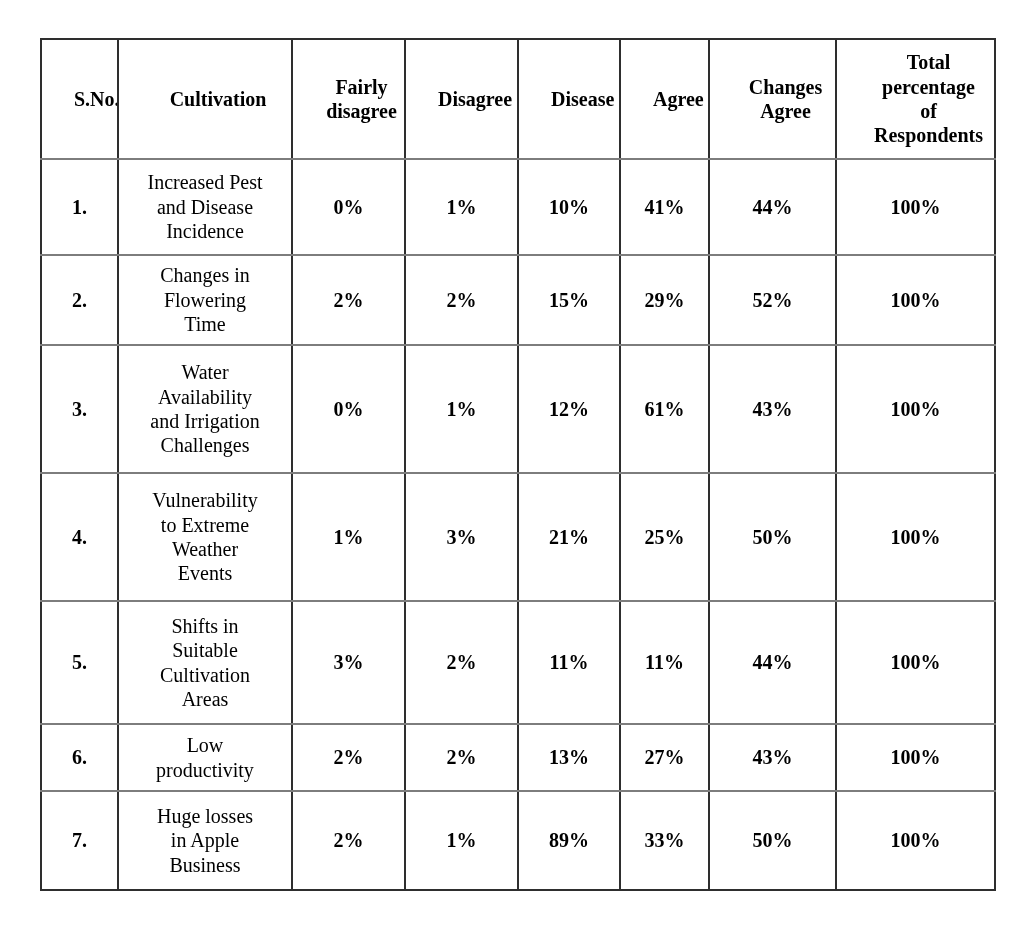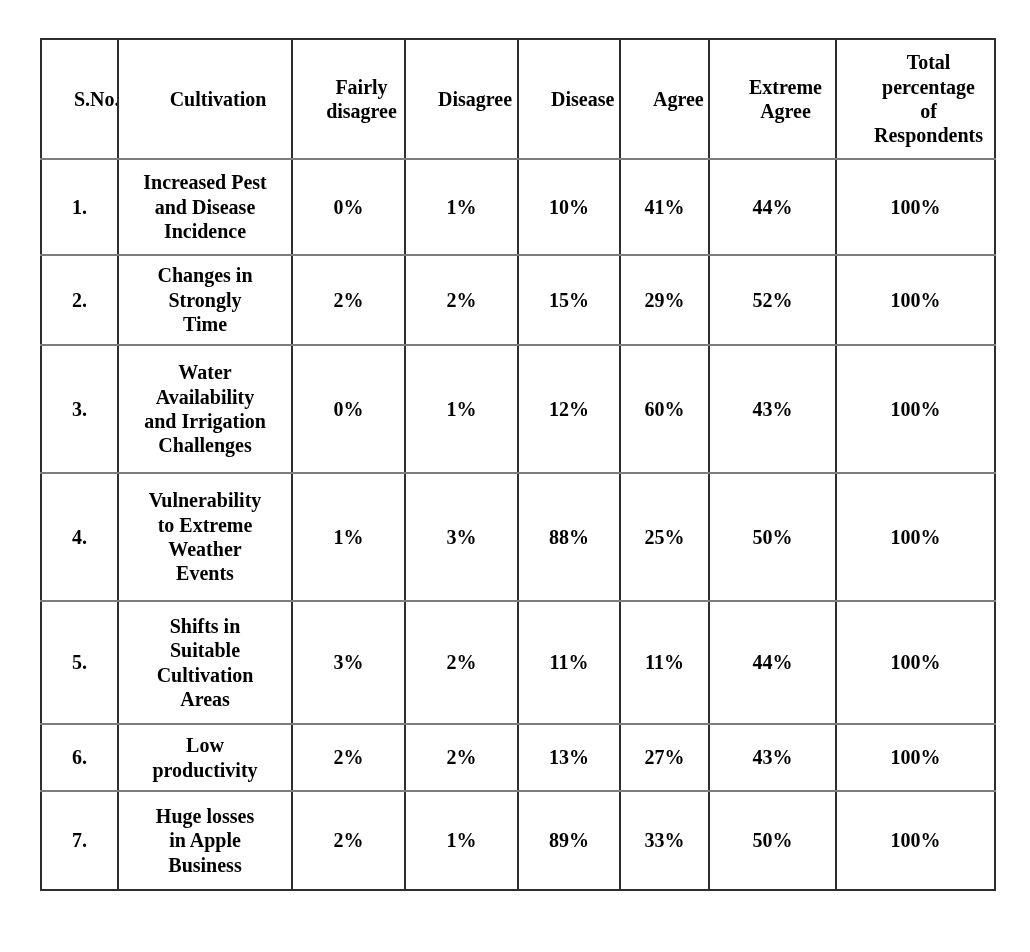--- a/index.html
+++ b/index.html
@@ -43,21 +43,21 @@
     border-bottom-color: #2e2e2e;
   }
   table.survey th {
     font-weight: bold;
     padding-left: 32px;
   }
   td.sno, td.val {
     font-weight: bold;
   }
   td.constraint {
-    font-weight: bold;
+    font-weight: normal;
     margin-left: 48px;
   }
   thead tr        { height: 120px; }
   tbody tr:nth-child(1) { height: 96px; }
   tbody tr:nth-child(2) { height: 90px; }
   tbody tr:nth-child(3) { height: 128px; }
   tbody tr:nth-child(4) { height: 128px; }
   tbody tr:nth-child(5) { height: 123px; }
   tbody tr:nth-child(6) { height: 67px; }
   tbody tr:nth-child(7) { height: 99px; }
@@ -87,21 +87,21 @@
     </colgroup>
     <thead>
       <tr>
         <th>S.No.</th>
         <th>Cultivation</th>
         <th>Fairly
 disagree</th>
         <th>Disagree</th>
         <th>Disease</th>
         <th>Agree</th>
-        <th>Extreme
+        <th>Changes
 Agree</th>
         <th>Total
 percentage
 of
 Respondents</th>
       </tr>
     </thead>
     <tbody>
       <tr>
         <td class="sno">1.</td>
@@ -111,51 +111,51 @@
         <td class="val">0%</td>
         <td class="val">1%</td>
         <td class="val">10%</td>
         <td class="val">41%</td>
         <td class="val">44%</td>
         <td class="val">100%</td>
       </tr>
       <tr>
         <td class="sno">2.</td>
         <td class="constraint">Changes in
-Strongly
+Flowering
 Time</td>
         <td class="val">2%</td>
         <td class="val">2%</td>
         <td class="val">15%</td>
         <td class="val">29%</td>
         <td class="val">52%</td>
         <td class="val">100%</td>
       </tr>
       <tr>
         <td class="sno">3.</td>
         <td class="constraint">Water
 Availability
 and Irrigation
 Challenges</td>
         <td class="val">0%</td>
         <td class="val">1%</td>
         <td class="val">12%</td>
-        <td class="val">60%</td>
+        <td class="val">61%</td>
         <td class="val">43%</td>
         <td class="val">100%</td>
       </tr>
       <tr>
         <td class="sno">4.</td>
         <td class="constraint">Vulnerability
 to Extreme
 Weather
 Events</td>
         <td class="val">1%</td>
         <td class="val">3%</td>
-        <td class="val">88%</td>
+        <td class="val">21%</td>
         <td class="val">25%</td>
         <td class="val">50%</td>
         <td class="val">100%</td>
       </tr>
       <tr>
         <td class="sno">5.</td>
         <td class="constraint">Shifts in
 Suitable
 Cultivation
 Areas</td>

